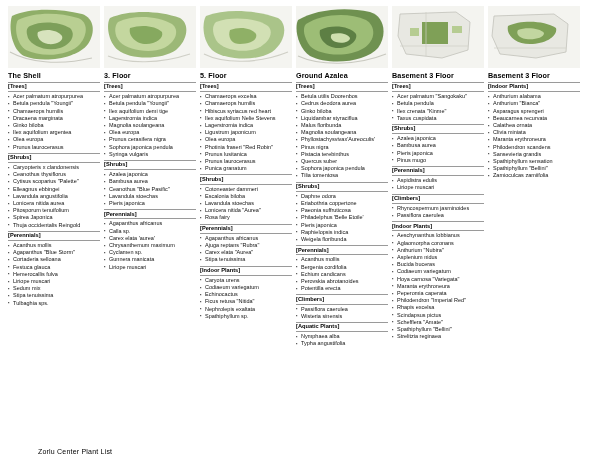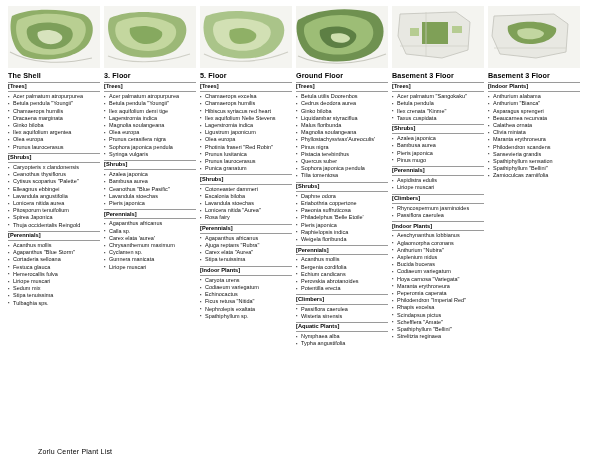--- a/index.html
+++ b/index.html
@@ -275,21 +275,21 @@
       <div class="thumb">
         <svg width="92" height="62" viewBox="0 0 92 62" xmlns="http://www.w3.org/2000/svg">
           <rect x="0" y="0" width="92" height="62" fill="#f4f4f0"></rect>
           <path d="M2 14 C18 4, 48 0, 74 6 C88 10, 92 28, 82 42 C70 56, 34 60, 14 50 C2 42, -2 22, 2 14 Z" fill="#6f9150"></path>
           <path d="M10 18 C26 8, 52 6, 70 14 C80 20, 80 34, 68 42 C52 52, 24 50, 14 40 C8 32, 6 22, 10 18 Z" fill="#9dbd76"></path>
           <path d="M24 24 C36 18, 54 20, 60 28 C62 34, 54 42, 42 42 C30 42, 22 32, 24 24 Z" fill="#5d7f44"></path>
           <path d="M36 28 C44 26, 52 28, 54 32 C54 36, 46 38, 40 36 C34 34, 34 30, 36 28 Z" fill="#cedfae"></path>
           <path d="M2 50 C24 60, 60 60, 90 48" stroke="#c9c9c0" stroke-width="1.2" fill="none"></path>
         </svg>
       </div>
-      <div class="col-title">Ground Floor</div>
+      <div class="col-title">Ground Azalea</div>
 
       <div class="group">
         <div class="group-head">[Trees]</div>
         <ul class="items">
           <li>Betula utilis Doorenbos</li>
           <li>Cedrus deodora aurea</li>
           <li>Ginko biloba</li>
           <li>Liquidambar styraciflua</li>
           <li>Malus floribunda</li>
           <li>Magnolia soulangeana</li>

